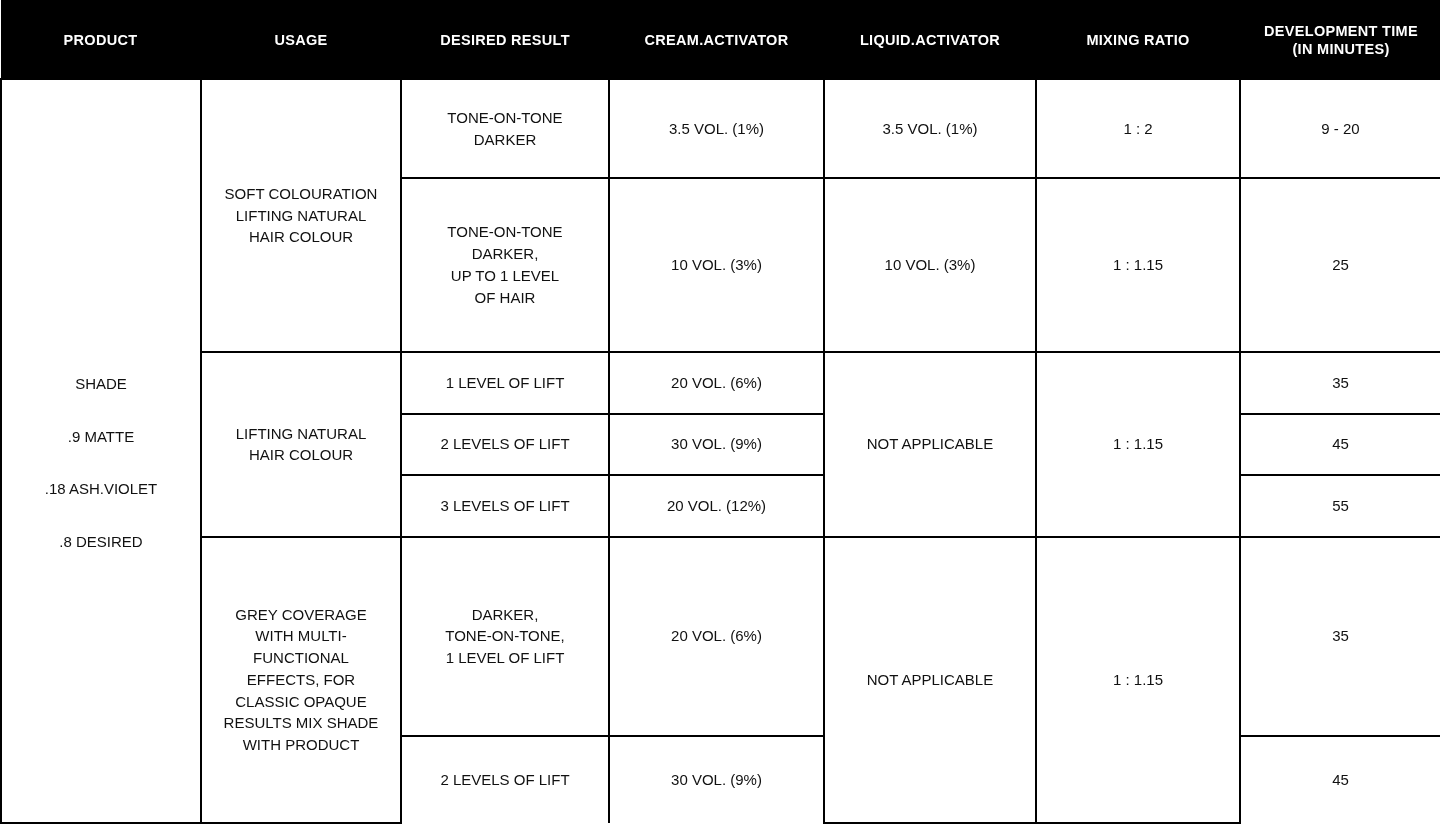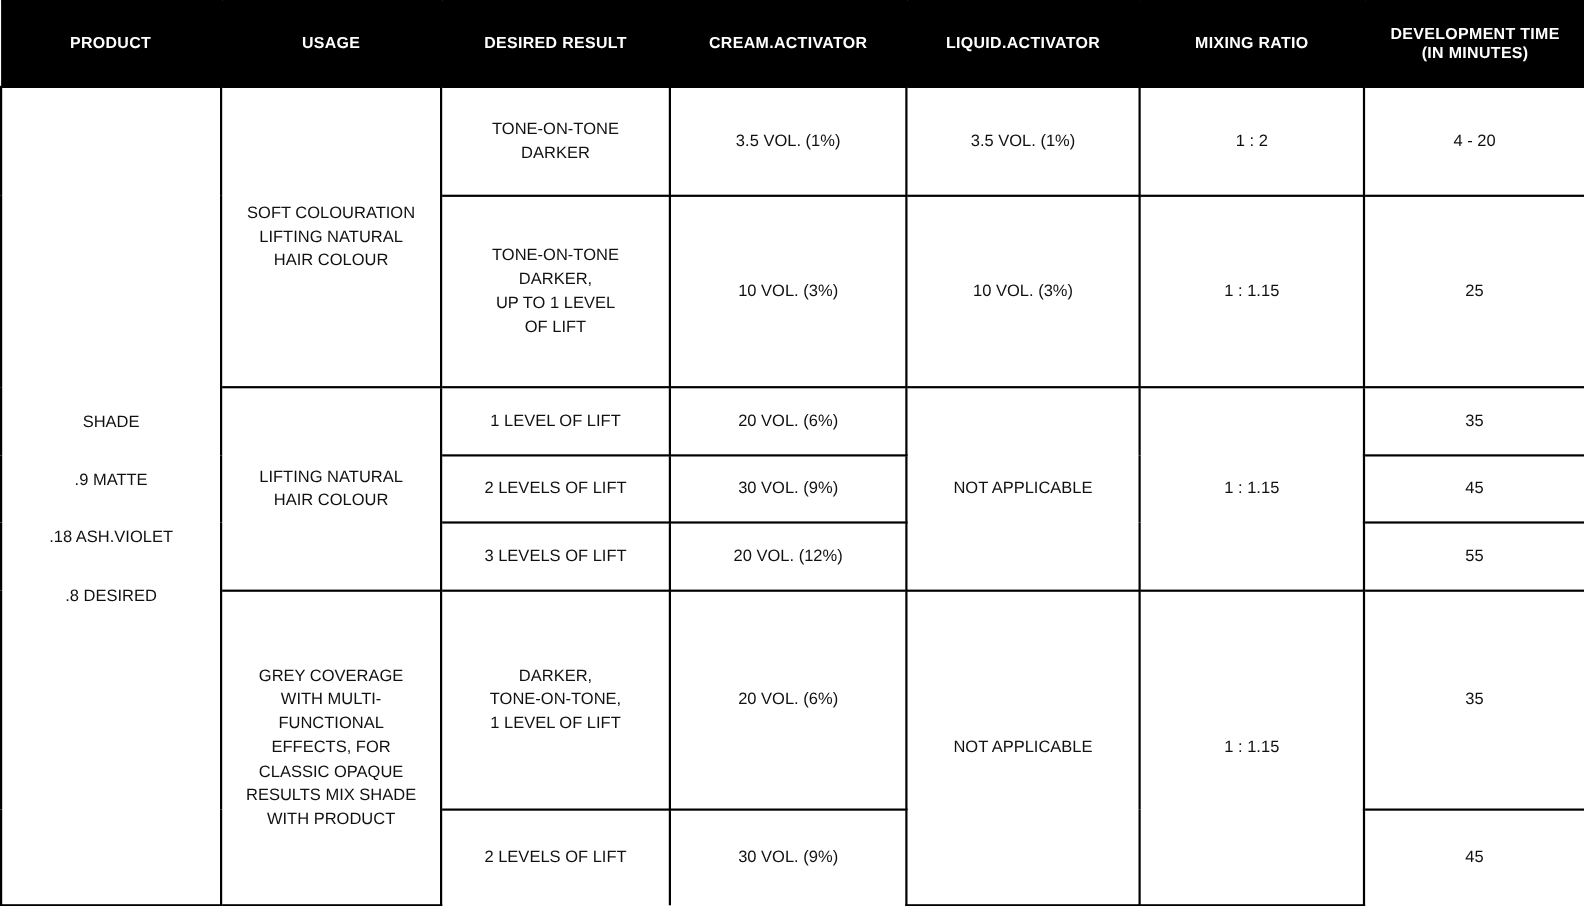--- a/index.html
+++ b/index.html
@@ -123,30 +123,30 @@
         </td>
         <td>
           <div class="cell-lines">
             <div>TONE-ON-TONE</div>
             <div>DARKER</div>
           </div>
         </td>
         <td>3.5 VOL. (1%)</td>
         <td>3.5 VOL. (1%)</td>
         <td>1 : 2</td>
-        <td class="last-col">4 - 20</td>
+        <td class="last-col">9 - 20</td>
       </tr>
 
       <tr>
         <td>
           <div class="cell-lines">
             <div>TONE-ON-TONE</div>
             <div>DARKER,</div>
             <div>UP TO 1 LEVEL</div>
-            <div>OF LIFT</div>
+            <div>OF HAIR</div>
           </div>
         </td>
         <td>10 VOL. (3%)</td>
         <td>10 VOL. (3%)</td>
         <td>1 : 1.15</td>
         <td class="last-col">25</td>
       </tr>
 
       <tr>
         <td rowspan="3">

